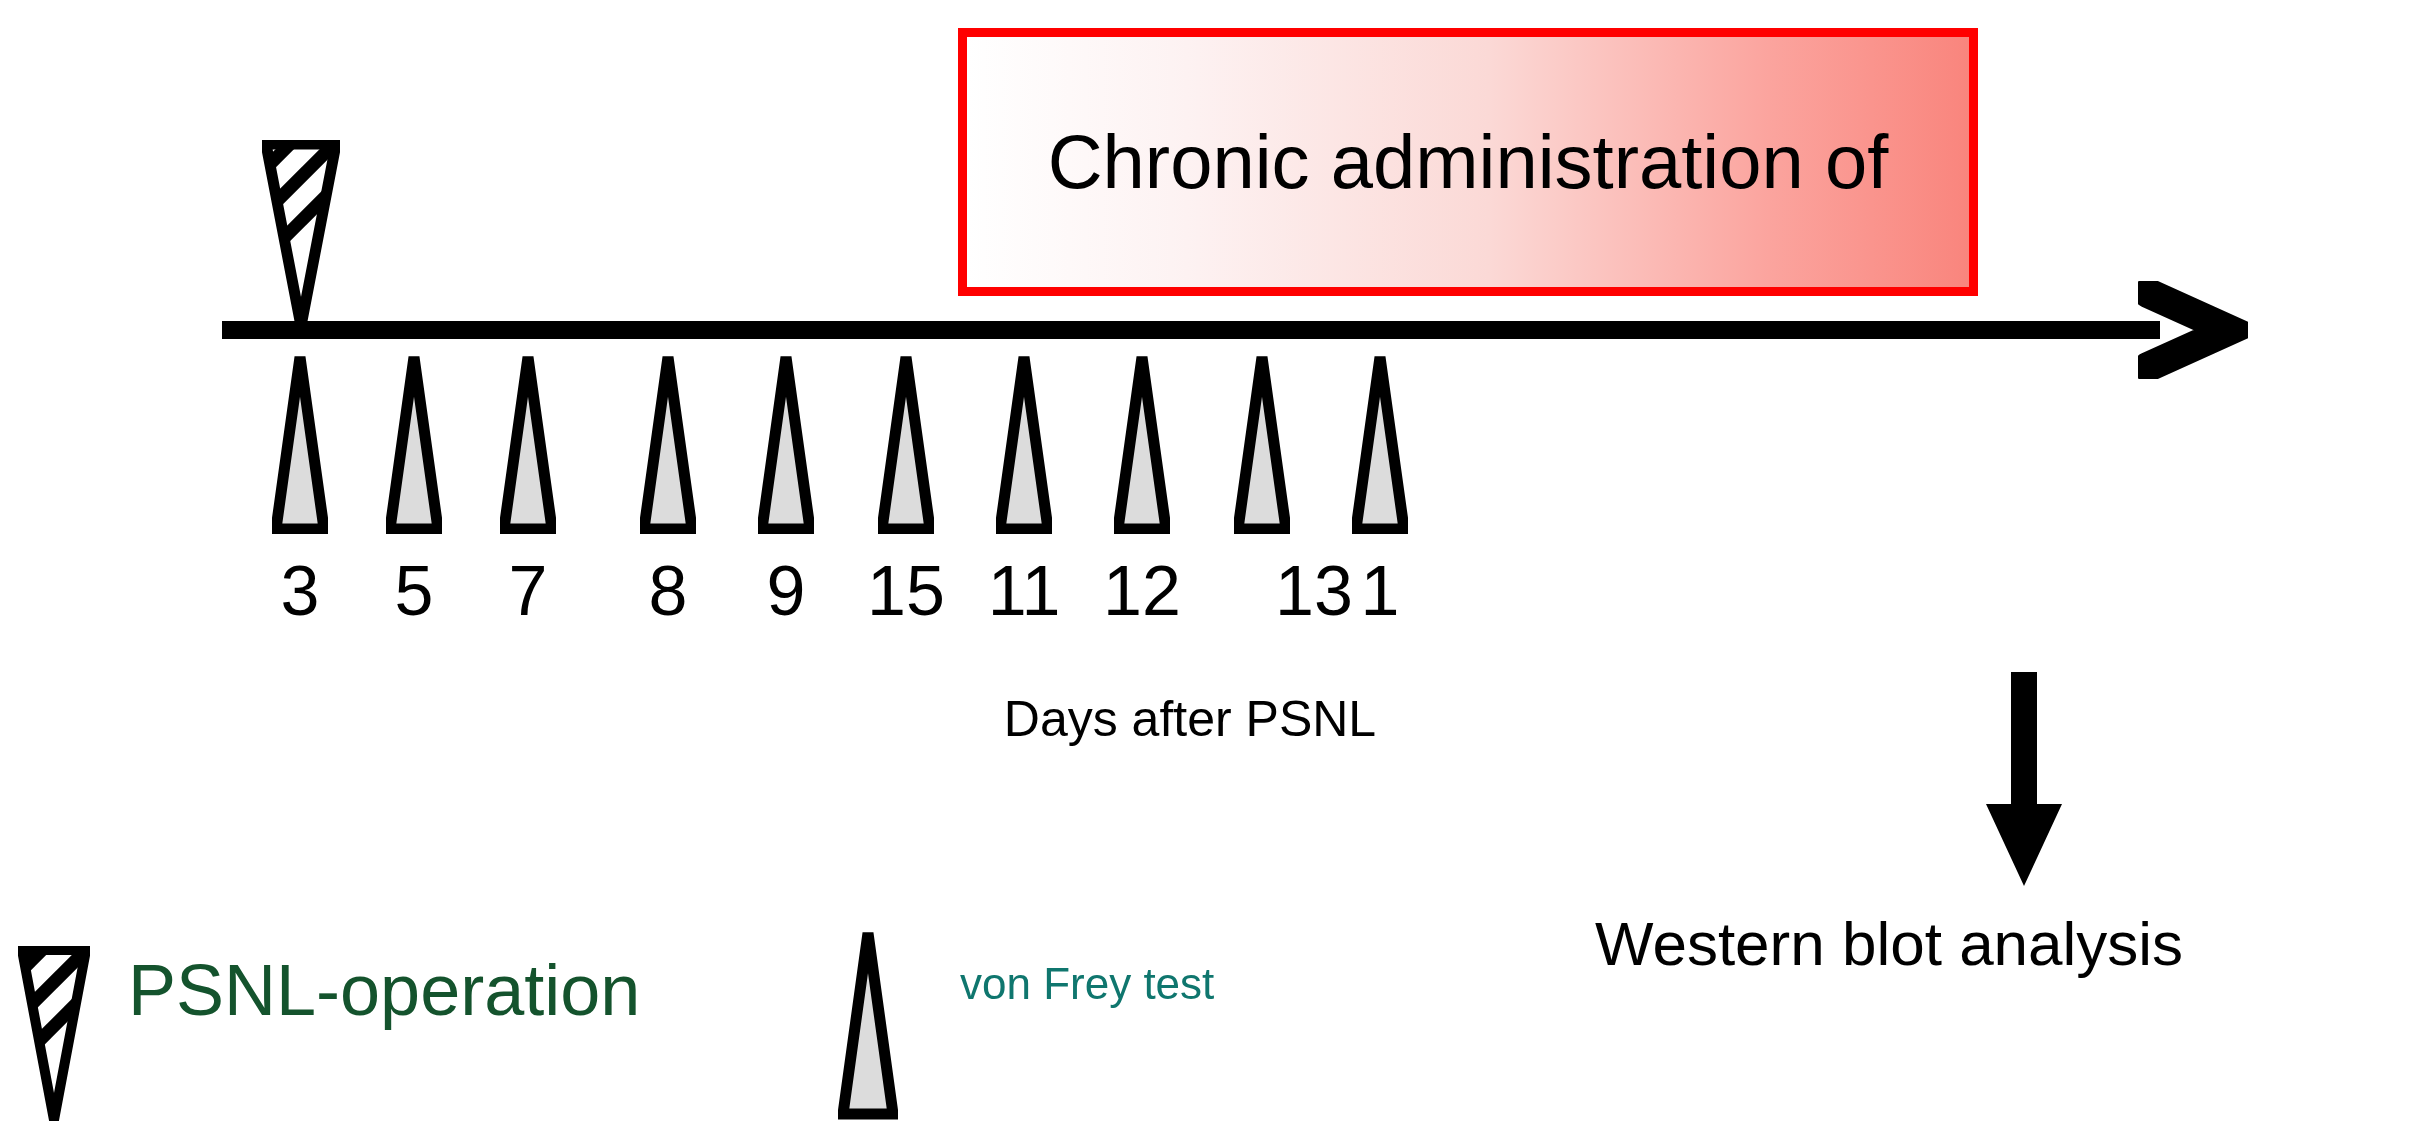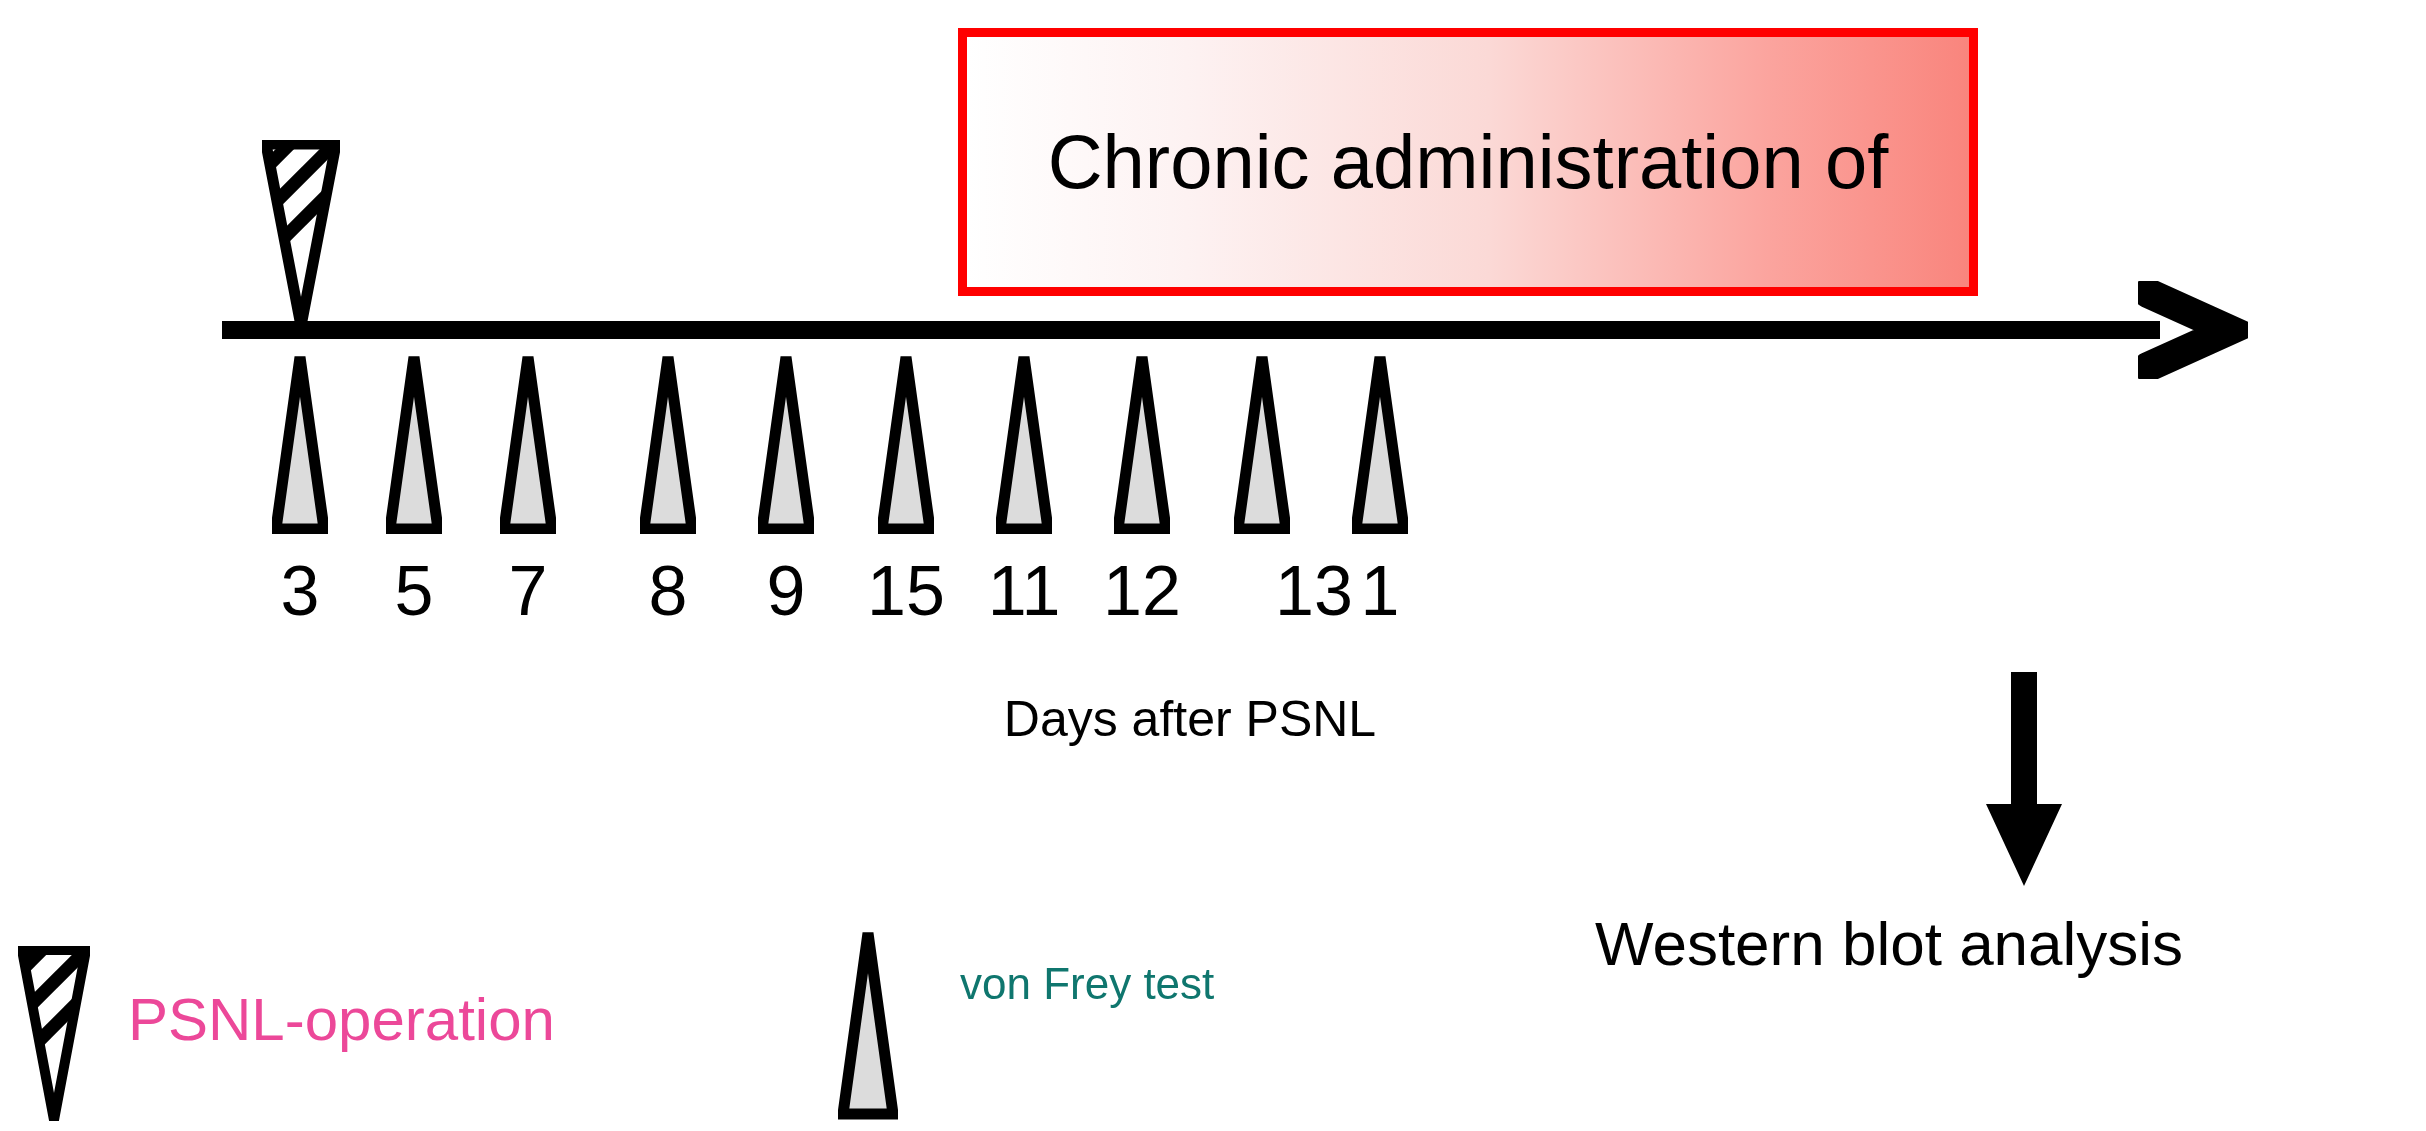--- a/index.html
+++ b/index.html
@@ -123,24 +123,24 @@
   #legend-psnl-icon {
     position: absolute;
     left: 18px;
     top: 946px;
     width: 72px;
     height: 176px;
   }
   #legend-psnl-label {
     position: absolute;
     left: 128px;
-    top: 990px;
-    font-size: 60px;
+    top: 954px;
+    font-size: 72px;
     line-height: 1;
-    color: #ec4899;
+    color: #14532d;
     white-space: nowrap;
   }
   #legend-vf-icon {
     position: absolute;
     left: 838px;
     top: 928px;
     width: 60px;
     height: 192px;
   }
   #legend-vf-label {

